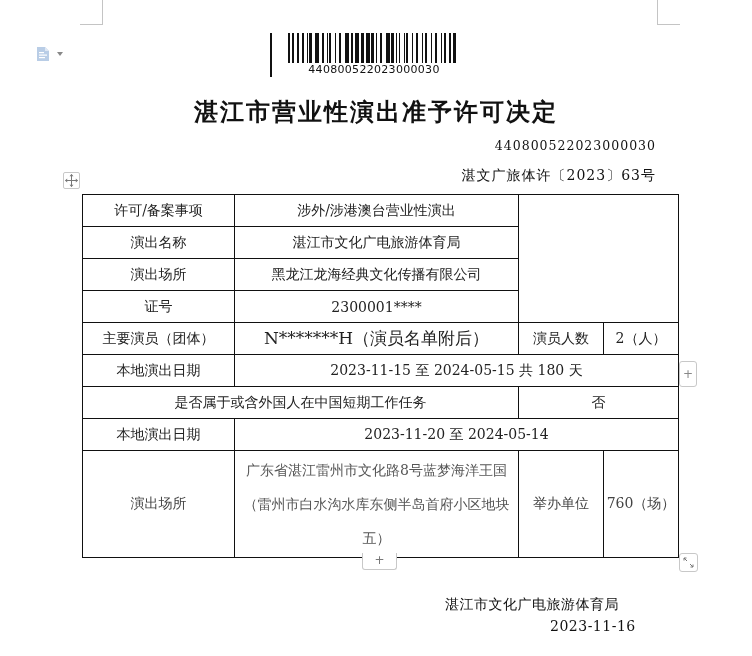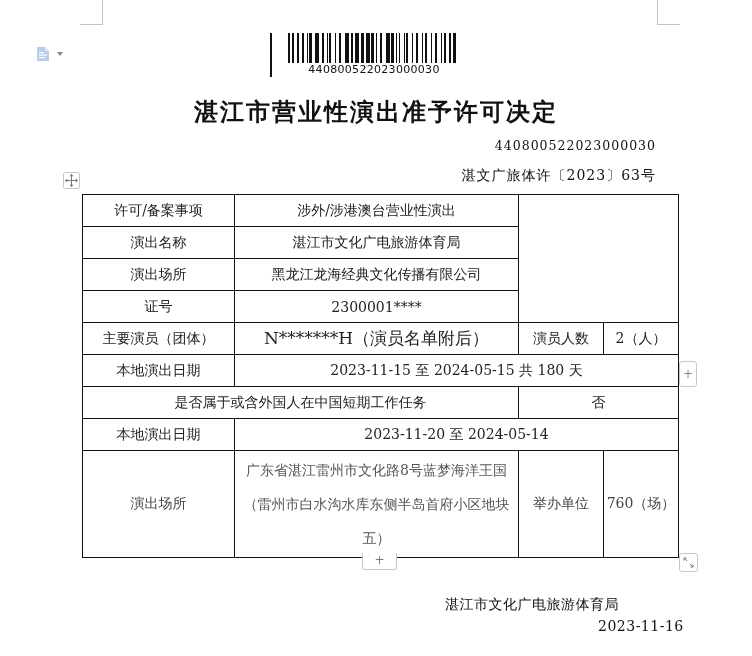--- a/index.html
+++ b/index.html
@@ -31,21 +31,21 @@
   td.venue-label, td.venue-count-label, td.venue-count { color:#444 !important; }
   .add-col-btn { position:absolute; left:679px; top:361px; width:18px; height:26px; border:1px solid #c8c8c8;
                  border-radius:3px; background:#fff; box-sizing:border-box; color:#888; font-family:"DejaVu Sans", sans-serif;
                  font-size:12px; text-align:center; line-height:24px; }
   .add-row-btn { position:absolute; left:362px; top:553px; width:35px; height:17px; border:1px solid #c8c8c8;
                  border-top:none; border-radius:0 0 3px 3px; background:#fff; box-sizing:border-box; color:#777;
                  font-family:"DejaVu Sans", sans-serif; font-size:12px; text-align:center; line-height:15px; }
   .resize-handle { position:absolute; left:679px; top:553px; width:19px; height:19px; border:1px solid #c8c8c8;
                    border-radius:3px; background:#fff; box-sizing:border-box; }
   .org { position:absolute; left:445px; top:596px; font-size:14px; letter-spacing:0.5px; }
-  .date { position:absolute; left:550px; top:618px; font-size:14px; letter-spacing:0.5px;margin-left:48px; }
+  .date { position:absolute; left:550px; top:618px; font-size:14px; letter-spacing:0.5px; }
 </style>
 </head>
 <body>
 
 <div class="corner corner-tl"></div>
 <div class="corner corner-tr"></div>
 
 <svg class="doc-icon" viewBox="0 0 14 16">
   <path d="M1 1h8l4 4v10H1z" fill="#b9cde6"></path>
   <path d="M9 1v4h4" fill="#dfe8f4"></path>

